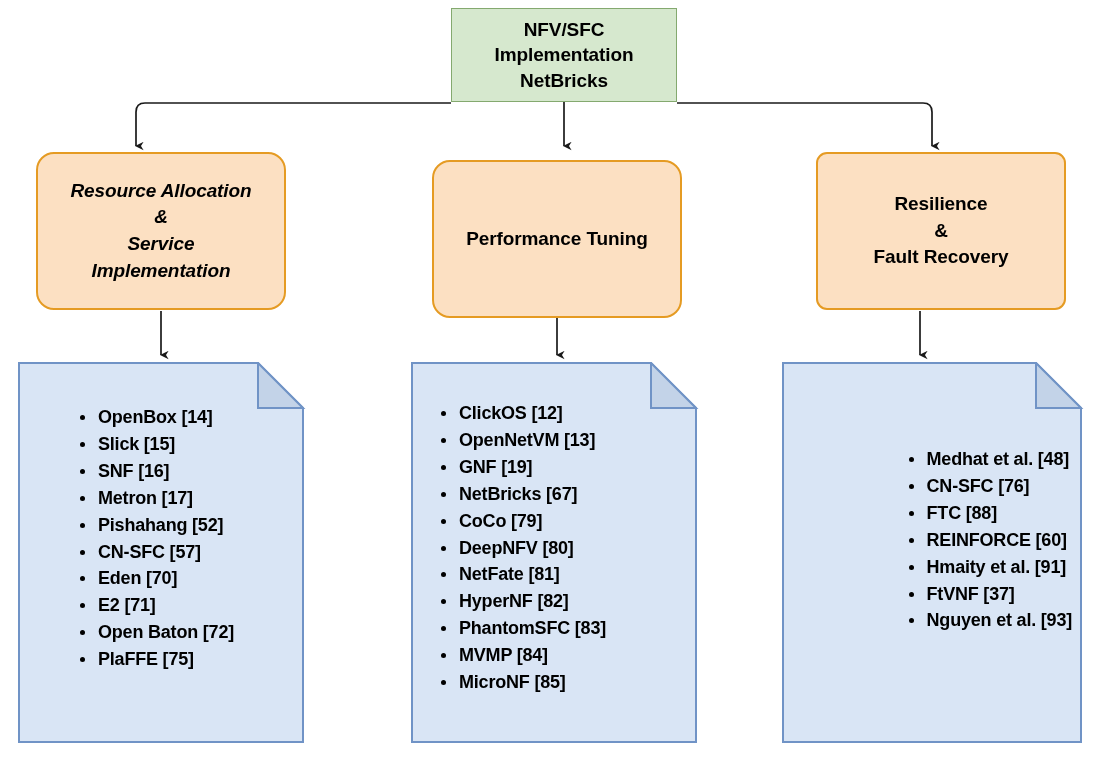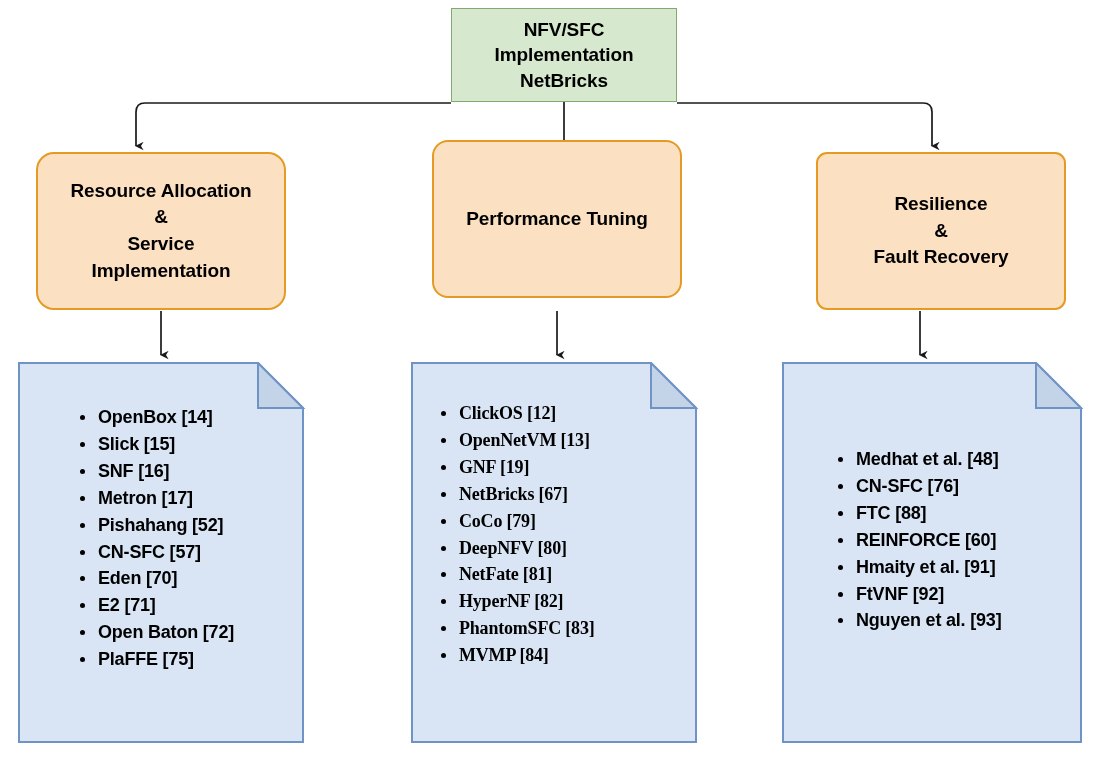--- a/index.html
+++ b/index.html
@@ -61,22 +61,22 @@
     z-index: 3;
   }
   .cat-node .line {
     font-size: 19px;
     font-weight: bold;
     color: #000000;
     line-height: 1.40;
     text-align: center;
     letter-spacing: -0.1px;
   }
-  #cat-0 { left: 36px;  top: 152px; width: 250px; height: 158px; }
-  #cat-1 { left: 432px; top: 140px; width: 250px; height: 158px; border-radius: 16px; }
+  #cat-0 { left: 36px;  top: 152px; width: 250px; height: 158px; font-style: italic; }
+  #cat-1 { left: 432px; top: 160px; width: 250px; height: 158px; }
   #cat-2 { left: 816px; top: 152px; width: 250px; height: 158px; border-radius: 11px; }
 
   
   .doc-node {
     position: absolute;
     z-index: 2;
   }
   .doc-shape {
     position: absolute;
     left: 0; top: 0;
@@ -111,26 +111,26 @@
     content: "";
     position: absolute;
     left: 2px;
     top: 11px;
     width: 5px; height: 5px;
     border-radius: 50%;
     background: #000000;
   }
 
   #doc-0 { left: 18px;  top: 362px; width: 304px; height: 381px; }
-  #doc-1 { left: 411px; top: 362px; width: 297px; height: 381px; font-family: Liberation Serif, serif; }
+  #doc-1 { left: 411px; top: 362px; width: 297px; height: 381px; }
   #doc-2 { left: 782px; top: 362px; width: 302px; height: 381px; }
 
   #doc-0 .doc-content { padding-left: 60px; justify-content: flex-start; padding-top: 42px; }
   #doc-1 .doc-content { padding-left: 28px; justify-content: flex-start; padding-top: 38px; }
-  #doc-2 .doc-content { padding-left: 54px; justify-content: flex-start; padding-top: 84px; }
+  #doc-2 .doc-content { padding-left: 22px; justify-content: flex-start; padding-top: 84px; align-items: flex-end; }
 </style>
 </head>
 <body>
 
 <div id="canvas">
 
   <svg id="edges" viewBox="0 0 1096 758" width="1096" height="758">
     <defs>
       <marker id="arrowhead" markerWidth="9" markerHeight="9" refX="4.4" refY="7.6" orient="auto" markerUnits="userSpaceOnUse">
         <path d="M 0.2 0 L 4.4 8.6 L 8.6 0 L 4.4 2.6 Z" fill="#1a1a1a"></path>
@@ -214,35 +214,36 @@
         <li>ClickOS [12]</li>
         <li>OpenNetVM [13]</li>
         <li>GNF [19]</li>
         <li>NetBricks [67]</li>
         <li>CoCo [79]</li>
         <li>DeepNFV [80]</li>
         <li>NetFate [81]</li>
         <li>HyperNF [82]</li>
         <li>PhantomSFC [83]</li>
         <li>MVMP [84]</li>
+        <li>MicroNF [85]</li>
       </ul>
     </div>
   </div>
 
   <div class="doc-node" id="doc-2">
     <svg class="doc-shape" viewBox="0 0 302 381" preserveAspectRatio="none">
       <path d="M 1 1 L 254 1 L 299 46 L 299 380 L 1 380 Z" fill="#d9e5f5" stroke="#7093c6" stroke-width="2"></path>
       <path d="M 254 1 L 299 46 L 254 46 Z" fill="#c3d3e8" stroke="#7093c6" stroke-width="2"></path>
     </svg>
     <div class="doc-content">
       <ul class="doc-list">
         <li>Medhat et al. [48]</li>
         <li>CN-SFC [76]</li>
         <li>FTC [88]</li>
         <li>REINFORCE [60]</li>
         <li>Hmaity et al. [91]</li>
-        <li>FtVNF [92]</li>
+        <li>FtVNF [37]</li>
         <li>Nguyen et al. [93]</li>
       </ul>
     </div>
   </div>
 
 </div>
 
 </body></html>

